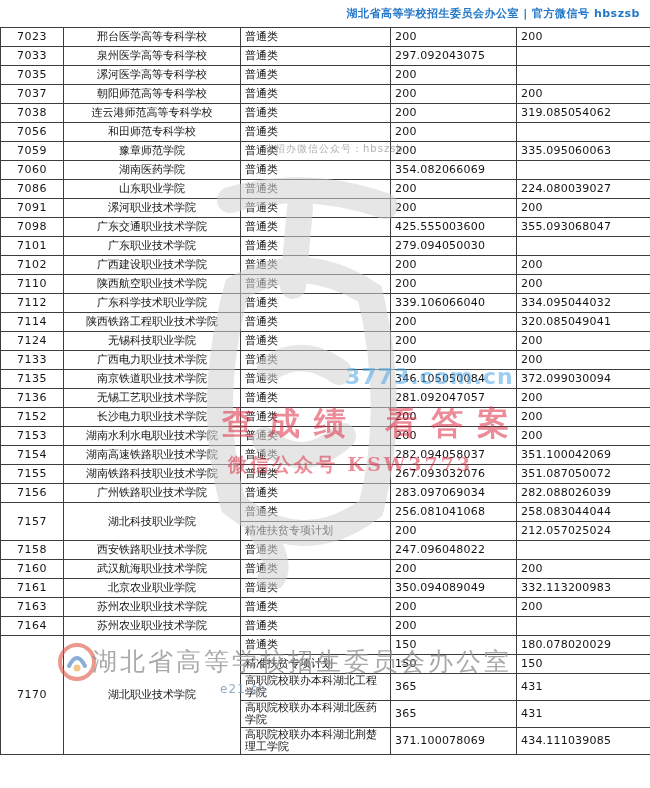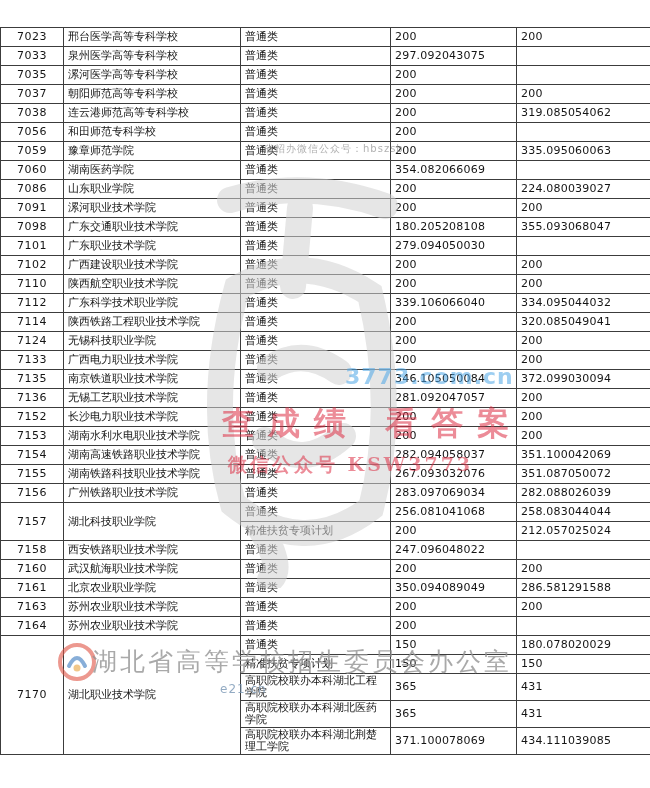--- a/index.html
+++ b/index.html
@@ -24,21 +24,21 @@
   
   .table-wrap { position:absolute; top:27px; left:0; width:650px; z-index:1; }
   table { border-collapse:collapse; width:650px; table-layout:fixed; }
   td {
     border:1px solid #3c3c3c;
     font-size:11px; line-height:12px; color:#141414;
     padding:1px 4px; height:19px; vertical-align:middle;
     overflow:hidden; word-break:break-all;
   }
   td.col-code { text-align:center; letter-spacing:0.5px; }
-  td.col-school { text-align:left; }
+  td.col-school { text-align:center; }
   td.col-category { text-align:left; }
   td.col-score1, td.col-score2 { text-align:left; letter-spacing:0.2px; }
   
   .wm { position:absolute; pointer-events:none; z-index:2; white-space:nowrap; }
   .wm-top-wechat { left:237px; top:142px; font-size:10px; color:rgba(150,150,150,0.75); letter-spacing:1px;margin-left:27px; }
   .wm-seal { left:175px; top:168px; width:260px; height:420px; opacity:0.55; }
   .wm-site-name {
     left:262px; top:316px; font-size:40px; font-weight:bold;
     color:rgba(77,166,229,0.75); letter-spacing:2px;
     text-shadow:0 0 2px rgba(255,255,255,0.9);
@@ -62,20 +62,23 @@
     color:rgba(148,148,148,0.8); letter-spacing:3px;
   }
   .wm-bottom-logo { left:57px; top:642px; width:40px; height:40px; opacity:0.6; }
   .wm-bottom-domain { left:200px; top:682px; font-size:12px; color:rgba(120,150,180,0.8); letter-spacing:1px;margin-left:20px; }
 </style>
 </head>
 <body>
 
 <div class="page">
 
+  <div class="topbar">
+    <span class="official">湖北省高等学校招生委员会办公室 | 官方微信号 hbszsb</span>
+  </div>
 
   <div class="table-wrap">
     <table>
       <colgroup>
         <col style="width:63px">
         <col style="width:177px">
         <col style="width:150px">
         <col style="width:126px">
         <col style="width:134px">
       </colgroup>
@@ -147,21 +150,21 @@
             <td class="col-code" rowspan="1">7091</td>
             <td class="col-school" rowspan="1">漯河职业技术学院</td>
             <td class="col-category">普通类</td>
             <td class="col-score1">200</td>
             <td class="col-score2">200</td>
           </tr>
           <tr>
             <td class="col-code" rowspan="1">7098</td>
             <td class="col-school" rowspan="1">广东交通职业技术学院</td>
             <td class="col-category">普通类</td>
-            <td class="col-score1">180.205208108</td>
+            <td class="col-score1">425.555003600</td>
             <td class="col-score2">355.093068047</td>
           </tr>
           <tr>
             <td class="col-code" rowspan="1">7101</td>
             <td class="col-school" rowspan="1">广东职业技术学院</td>
             <td class="col-category">普通类</td>
             <td class="col-score1">279.094050030</td>
             <td class="col-score2"></td>
           </tr>
           <tr>
@@ -279,21 +282,21 @@
             <td class="col-school" rowspan="1">武汉航海职业技术学院</td>
             <td class="col-category">普通类</td>
             <td class="col-score1">200</td>
             <td class="col-score2">200</td>
           </tr>
           <tr>
             <td class="col-code" rowspan="1">7161</td>
             <td class="col-school" rowspan="1">北京农业职业学院</td>
             <td class="col-category">普通类</td>
             <td class="col-score1">350.094089049</td>
-            <td class="col-score2">286.581291588</td>
+            <td class="col-score2">332.113200983</td>
           </tr>
           <tr>
             <td class="col-code" rowspan="1">7163</td>
             <td class="col-school" rowspan="1">苏州农业职业技术学院</td>
             <td class="col-category">普通类</td>
             <td class="col-score1">200</td>
             <td class="col-score2">200</td>
           </tr>
           <tr>
             <td class="col-code" rowspan="1">7164</td>

